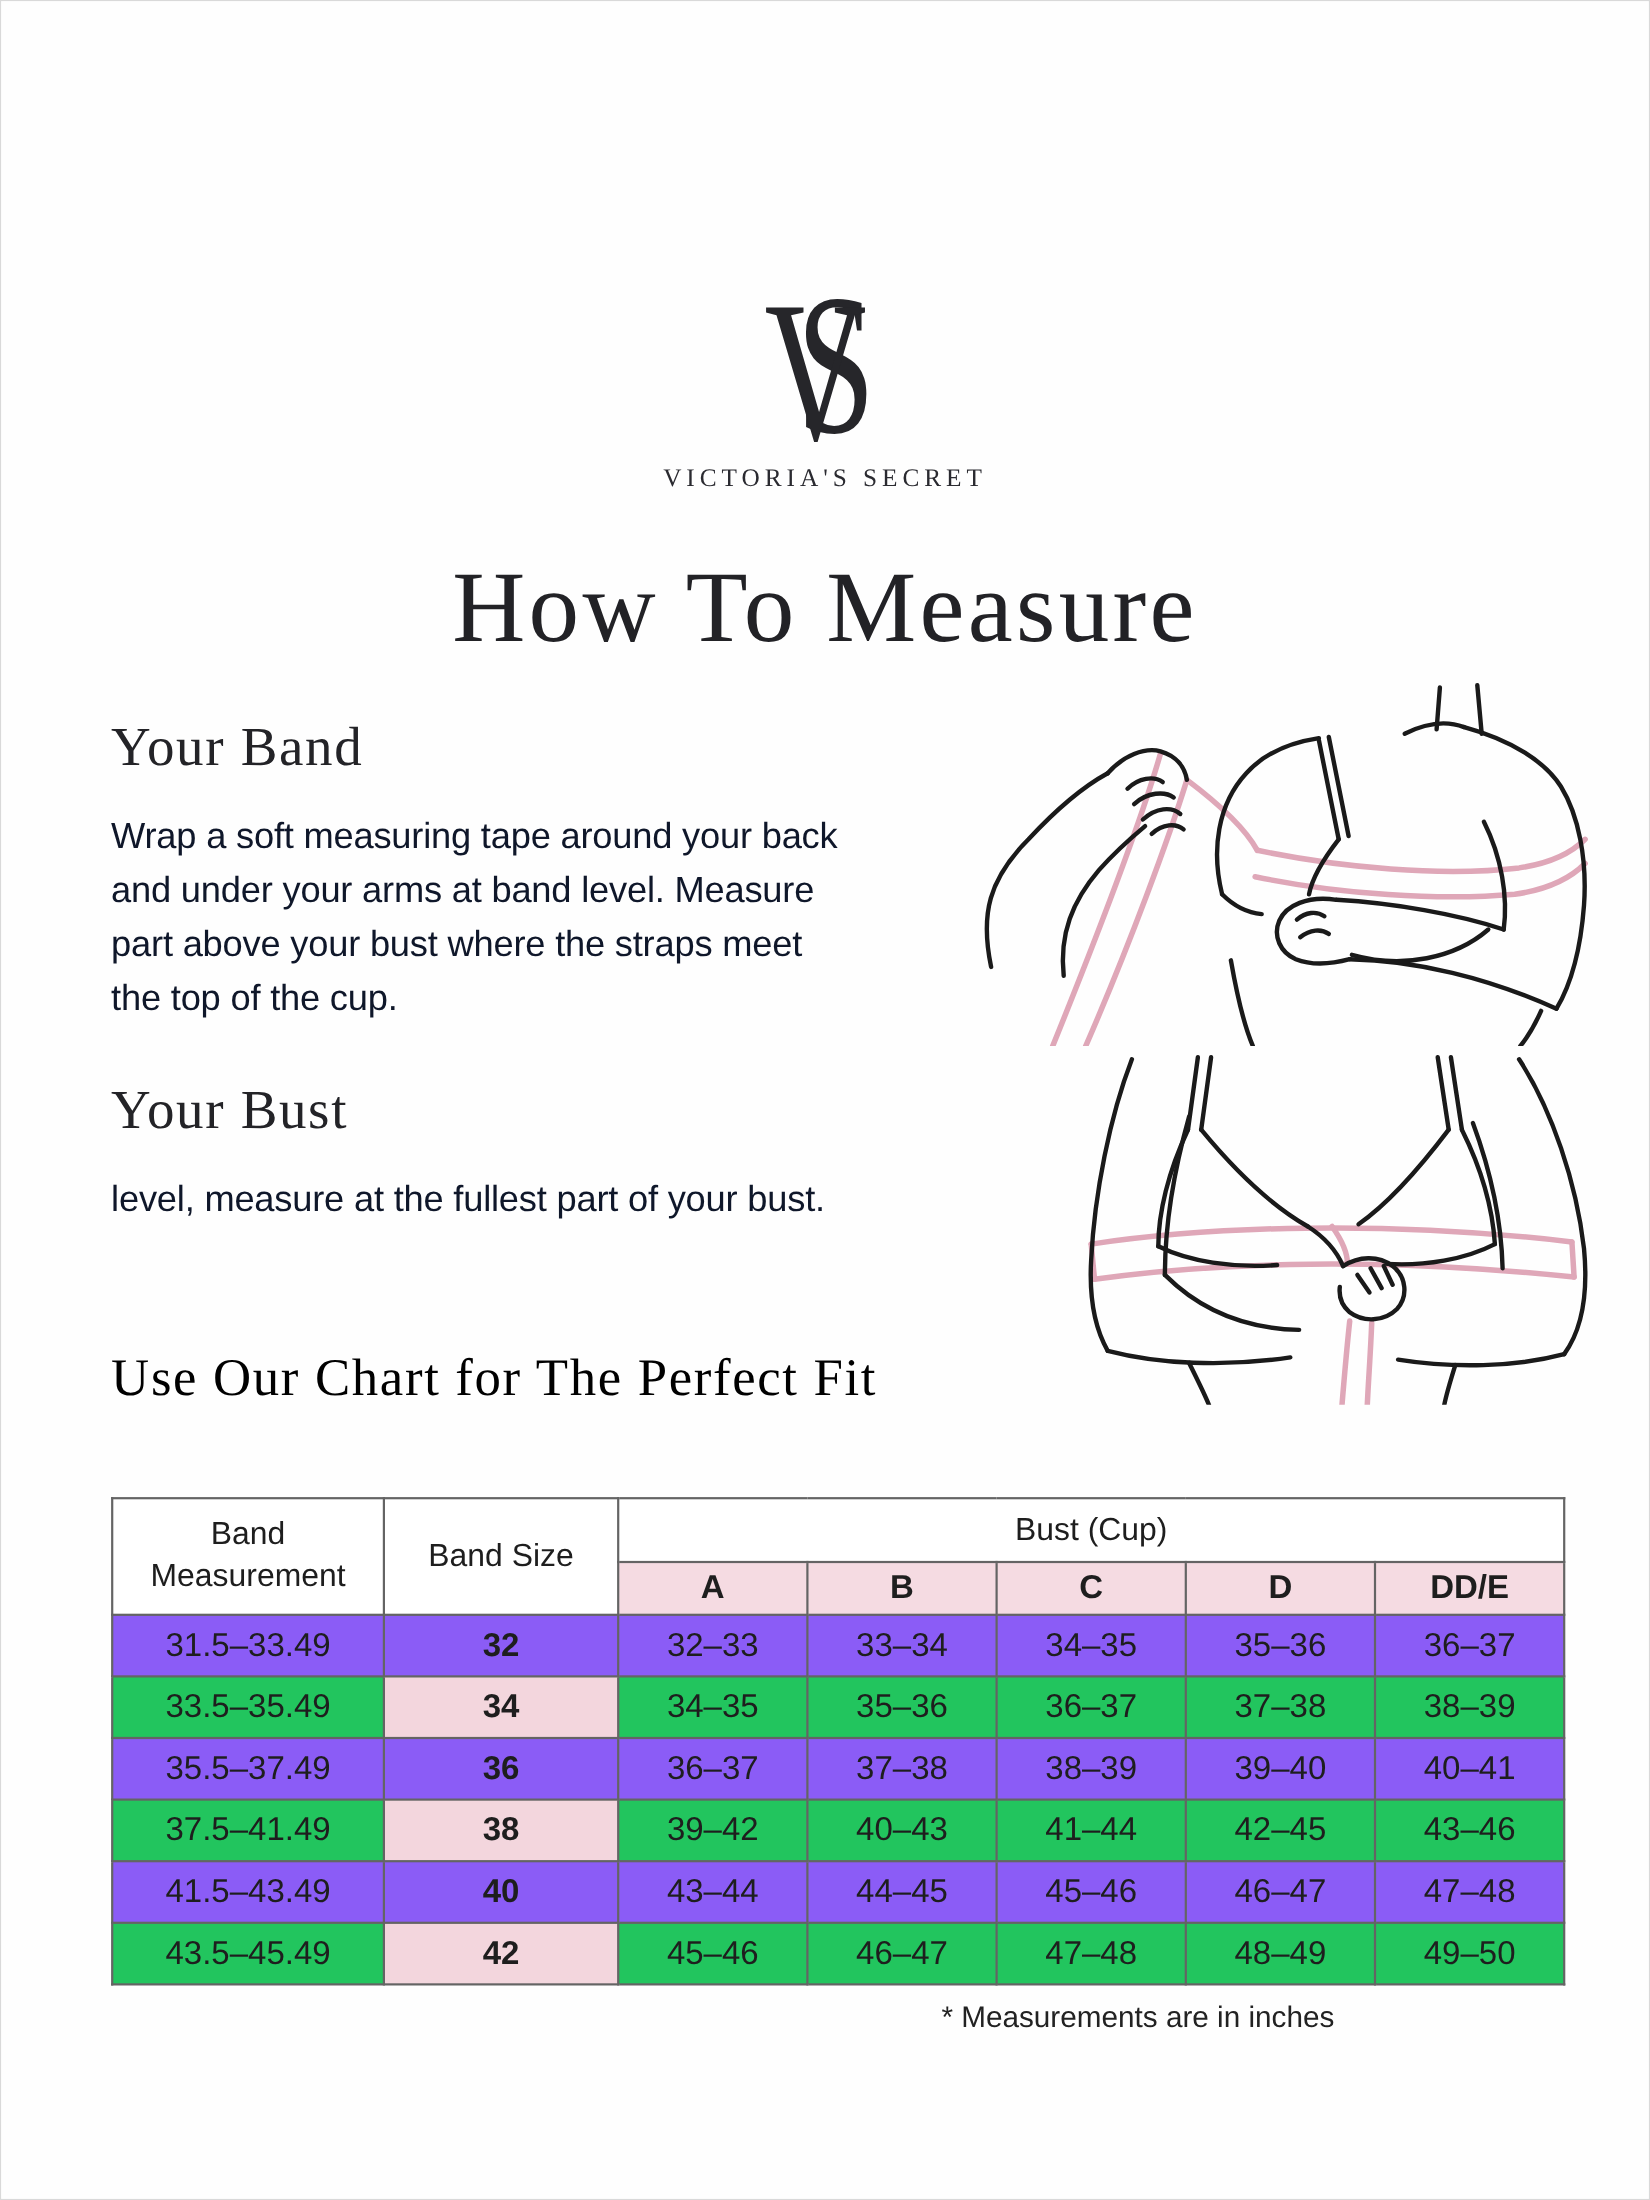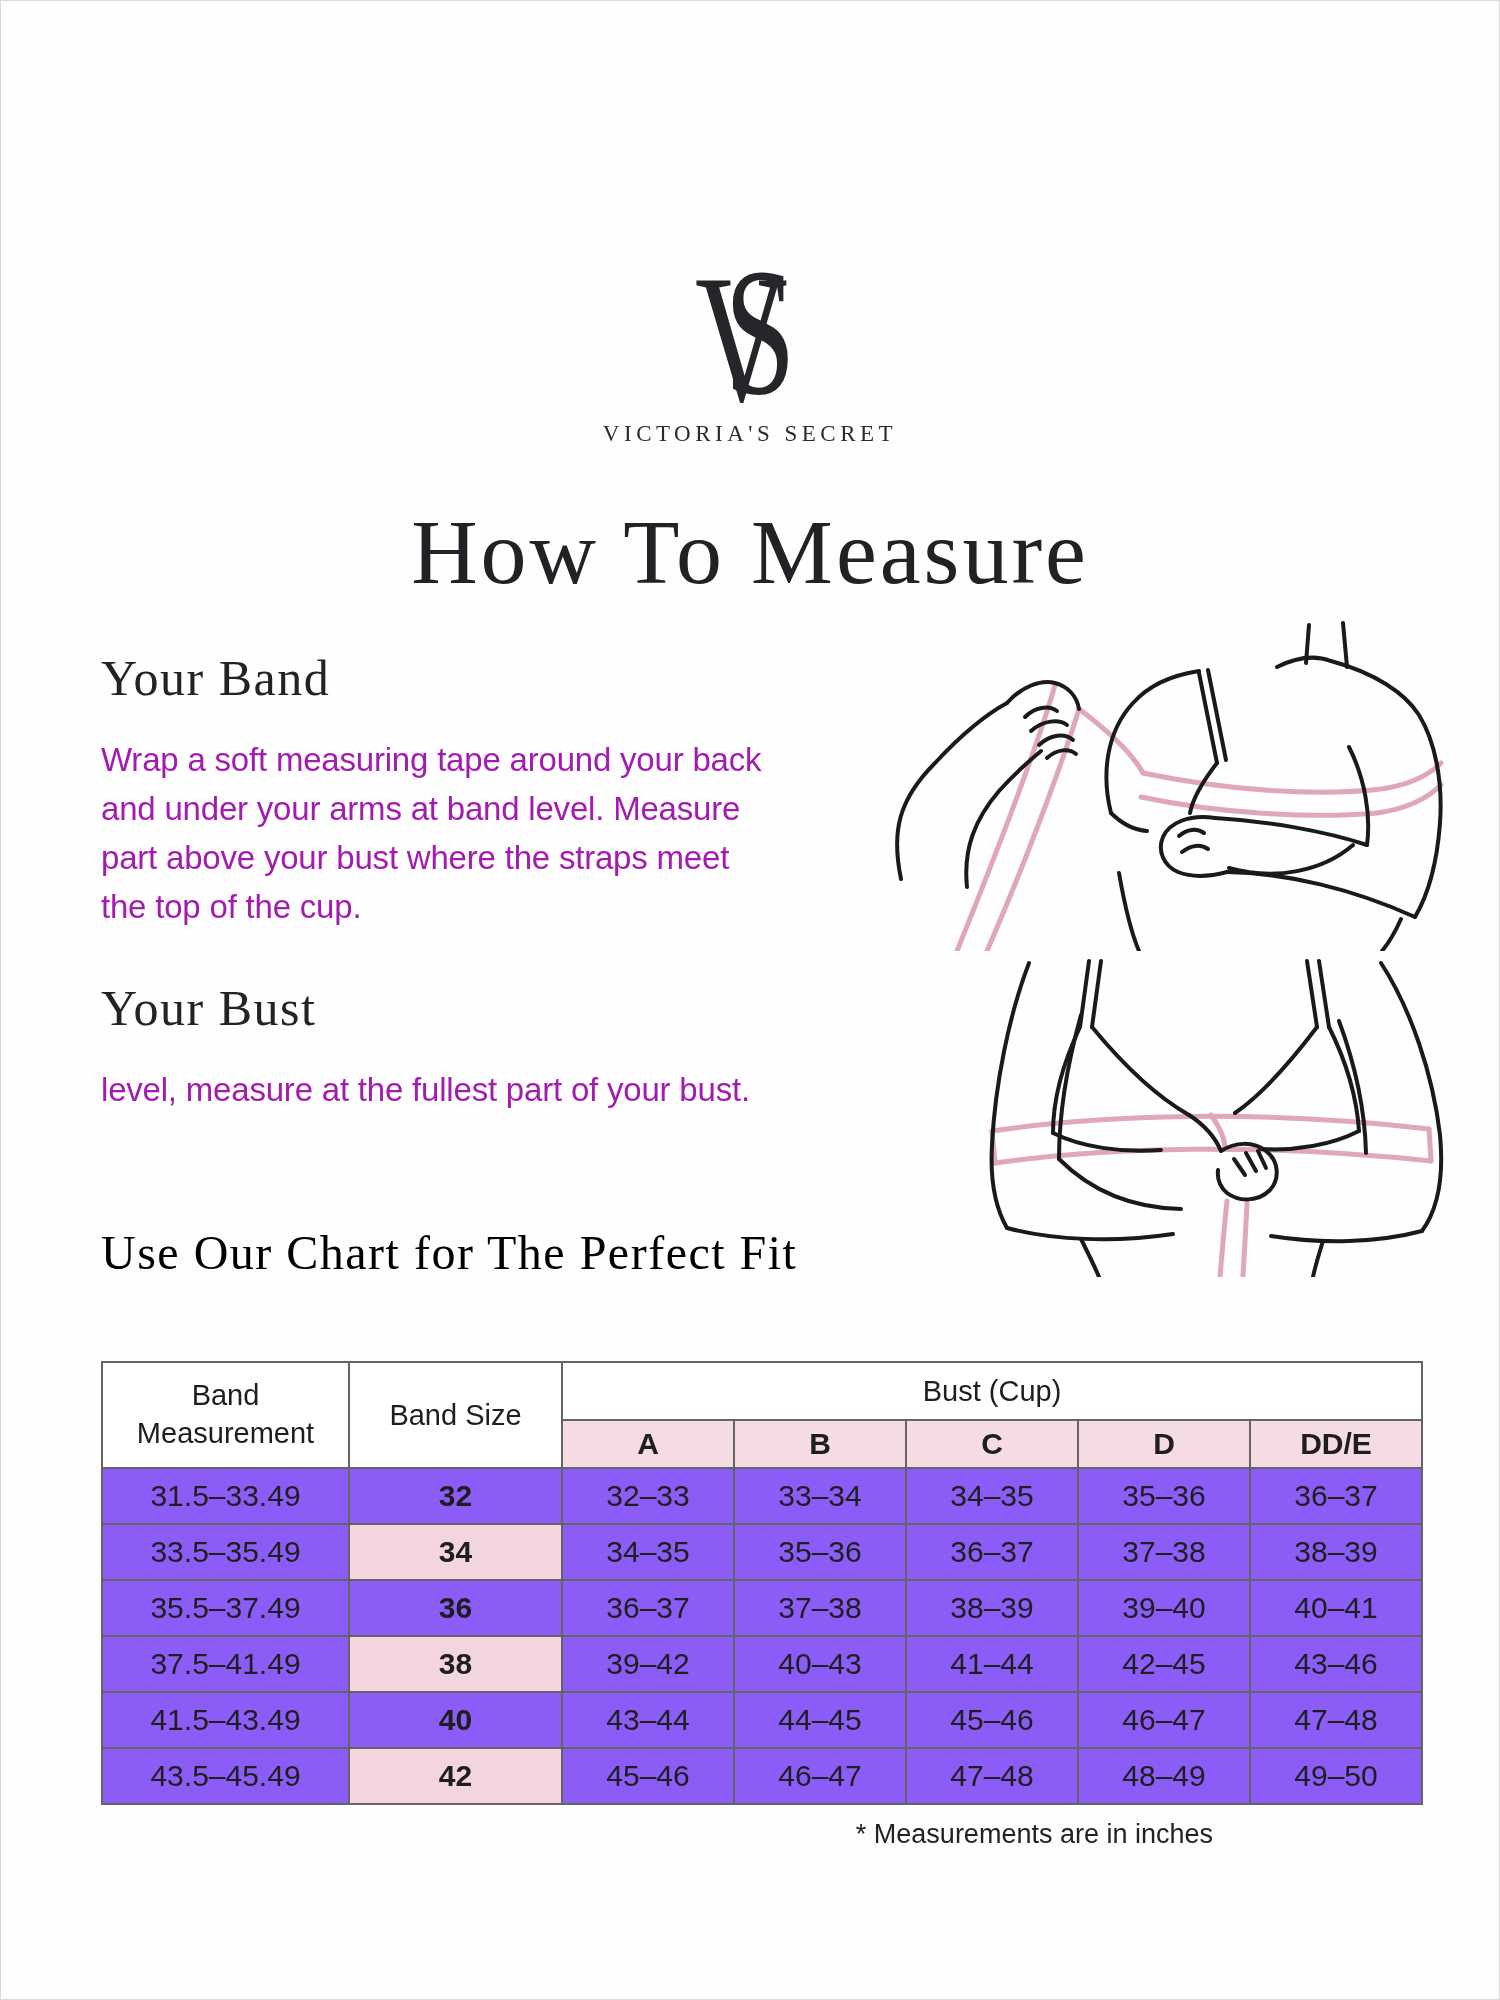--- a/index.html
+++ b/index.html
@@ -37,21 +37,21 @@
   .section{position:absolute;left:100px;width:700px;}
   .section-band{top:648px;}
   .section-bust{top:978px;}
   .section-heading{
     font-family:"Liberation Serif",serif;
     font-weight:400;
     font-size:50px;letter-spacing:1.5px;
     color:#232327;
     margin:0 0 28px 0;
   }
-  .section-body{font-size:33px;line-height:49px;color:#a21caf;letter-spacing:-0.2px;}
+  .section-body{font-size:33px;line-height:49px;color:#0f172a;letter-spacing:-0.2px;}
   .illus{position:absolute;}
   .illus-band{top:620px;left:878px;}
   .illus-bust{top:956px;left:928px;}
   
   .chart-heading{
     position:absolute;top:1224px;left:100px;
     font-family:"Liberation Serif",serif;
     font-weight:400;
     font-size:48px;letter-spacing:1.5px;
     color:#000000;margin:0;
@@ -68,21 +68,21 @@
     font-weight:400;color:#1e1e1e;
     padding:0;
   }
   .size-table th.group-th{height:56px;font-size:29px;background:#ffffff;}
   .size-table .span-th{height:112px;}
   .wrap-narrow{display:inline-block;width:200px;line-height:1.3;}
   .size-table tr.cup-row th{
     height:46px;font-size:30px;font-weight:700;
     background:#f5dbe2;
   }
-  .size-table tbody td{height:54px;font-size:30px;background:#8b5cf6;}
+  .size-table tbody td{height:54px;font-size:30px;background:#22c55e;}
   .size-table tbody tr.stripe td{background:#8b5cf6;margin-left:29px;}
   .size-table tbody td.cell-size{background:#f3d6dd;font-weight:700;}
   .footnote{
     margin-top:14px;
     text-align:right;
     font-size:27px;color:#222222;
   }
 </style>
 </head>
 <body>

